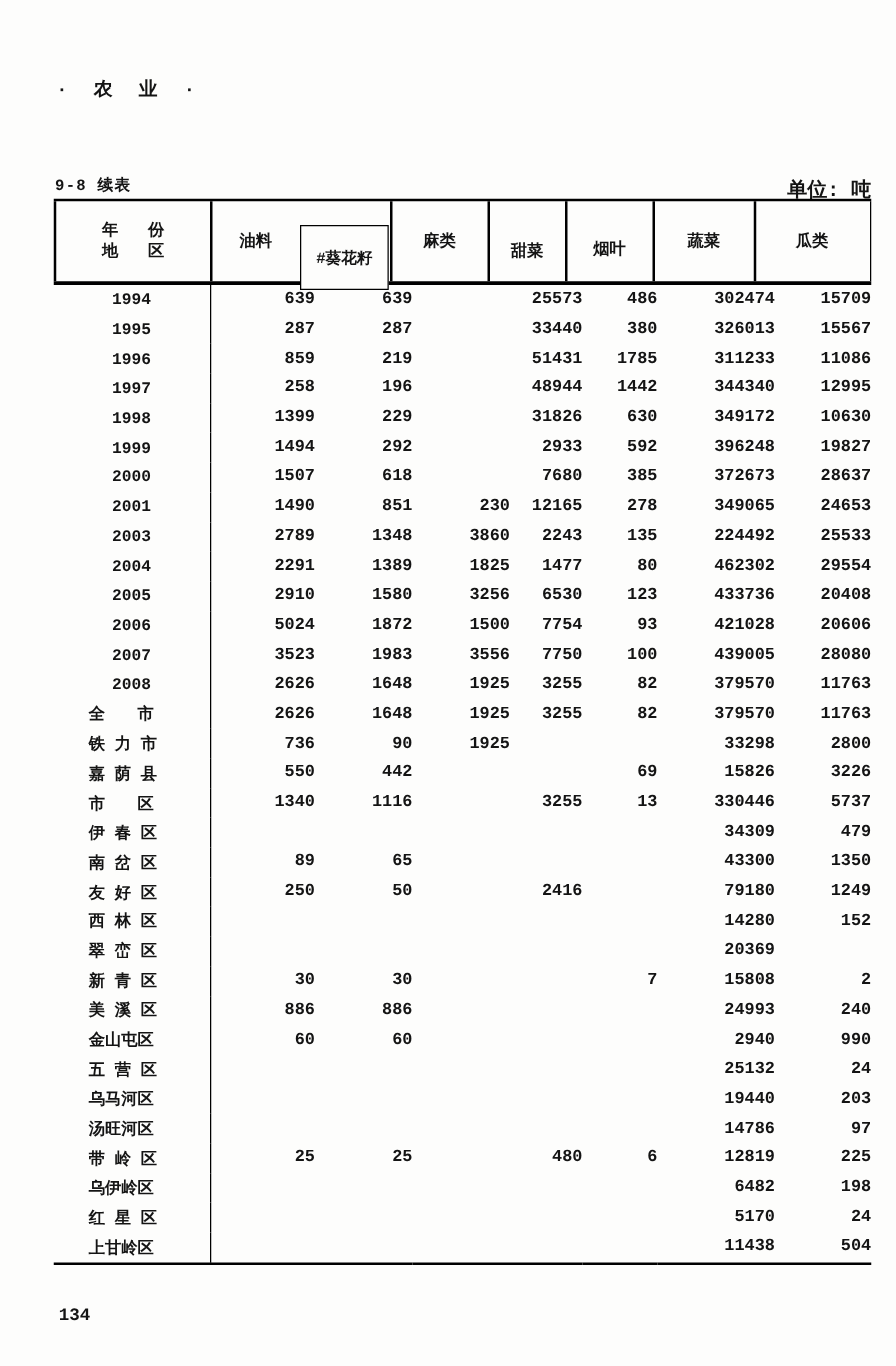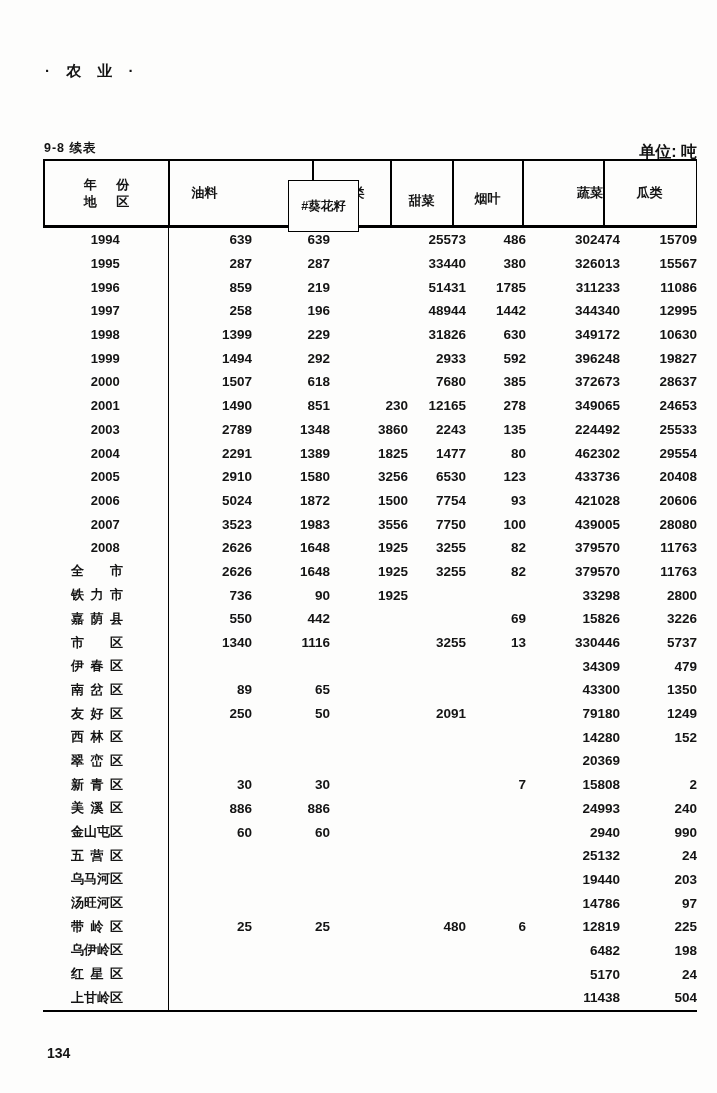--- a/index.html
+++ b/index.html
@@ -1,19 +1,19 @@
 <!DOCTYPE html>
 <html><head>
 <meta charset="utf-8">
 <style>
   html,body { margin:0; padding:0; }
   .page {
     position:relative; width:717px; height:1093px;
     background:#fdfdfc; color:#141414; overflow:hidden;
-    font-family:Liberation Sans, sans-serif;
+    font-family:Liberation Mono, monospace;
   }
   .section-header {
     position:absolute; left:45px; top:62px;
     font-size:15px; font-weight:bold; letter-spacing:6px; white-space:pre;
   }
   .table-label {
     position:absolute; left:44px; top:140px;
     font-size:12.5px; font-weight:bold; letter-spacing:1px;
   }
   .unit-label {
@@ -32,21 +32,20 @@
   .hcell {
     position:absolute; top:0; bottom:0;
     display:flex; align-items:center; justify-content:center; text-align:center;
   }
   .hcell.two-line { flex-direction:column; line-height:17px; word-spacing:16px; }
   .sub-box {
     position:absolute; left:197px; width:69px; top:19px; height:50px;
     border:1.5px solid #000; background:#fdfdfc; z-index:2;
     display:flex; align-items:center; justify-content:center;
     font-size:12.5px;
-    margin-left:48px;
   }
 
   
   table.data { border-collapse:collapse; table-layout:fixed; width:654px;
     border-bottom:2.5px solid #000; }
   table.data td {
     height:23.7px; padding:0; font-size:13.5px; font-weight:bold;
     white-space:nowrap; overflow:visible;
   }
   td.c-label { border-right:1.5px solid #000; }
@@ -94,21 +93,21 @@
       <div class="hcell" style="left:126px; width:71px;">油料</div>
 
       <div class="sub-box">#葵花籽</div>
 
       <div class="hcell" style="left:270px; width:77px;">麻类</div>
 
       <div class="hcell" style="left:348px; width:61px;margin-top:16px;">甜菜</div>
 
       <div class="hcell" style="left:410px; width:69px;margin-top:12px;">烟叶</div>
 
-      <div class="hcell" style="left:480px; width:80px;margin-left:27px;">蔬菜</div>
+      <div class="hcell" style="left:480px; width:80px;">蔬菜</div>
 
       <div class="hcell" style="left:561px; width:91px;">瓜类</div>
     </div>
 
     <table class="data">
       <colgroup>
         <col style="width:125px;">
         <col style="width:84px;">
         <col style="width:78px;">
         <col style="width:78px;">
@@ -316,21 +315,21 @@
             <td class="c-num"></td>
             <td class="c-num"></td>
             <td class="c-num">43300</td>
             <td class="c-num">1350</td>
           </tr>
           <tr>
             <td class="c-label region"><span class="region-name">友 好 区</span></td>
             <td class="c-num">250</td>
             <td class="c-num">50</td>
             <td class="c-num"></td>
-            <td class="c-num">2091</td>
+            <td class="c-num">2416</td>
             <td class="c-num"></td>
             <td class="c-num">79180</td>
             <td class="c-num">1249</td>
           </tr>
           <tr>
             <td class="c-label region"><span class="region-name">西 林 区</span></td>
             <td class="c-num"></td>
             <td class="c-num"></td>
             <td class="c-num"></td>
             <td class="c-num"></td>

